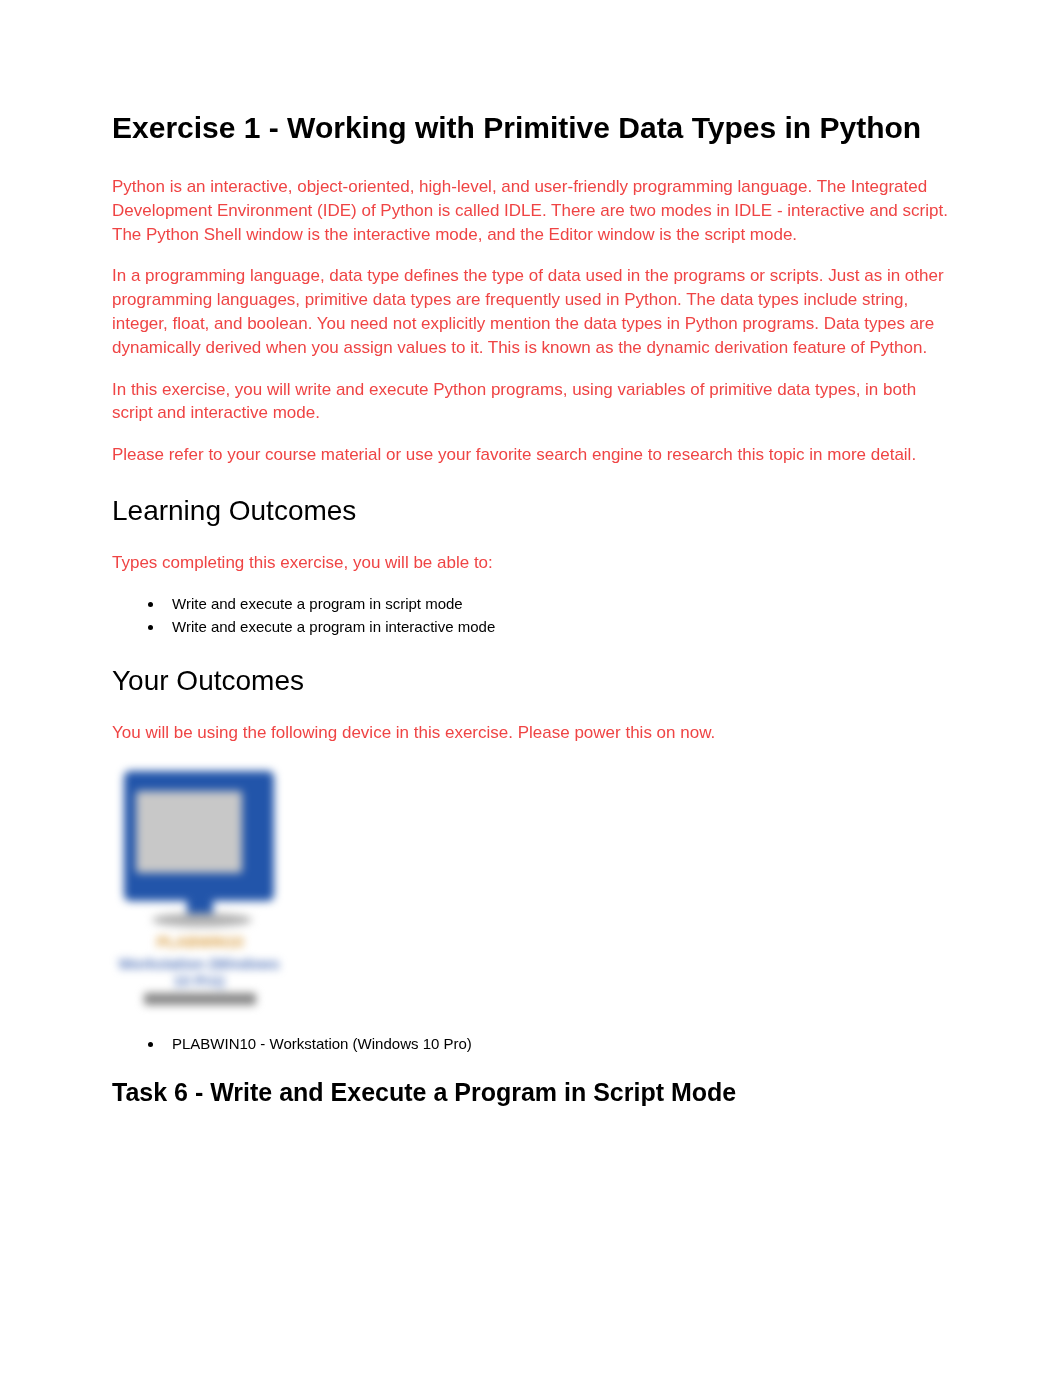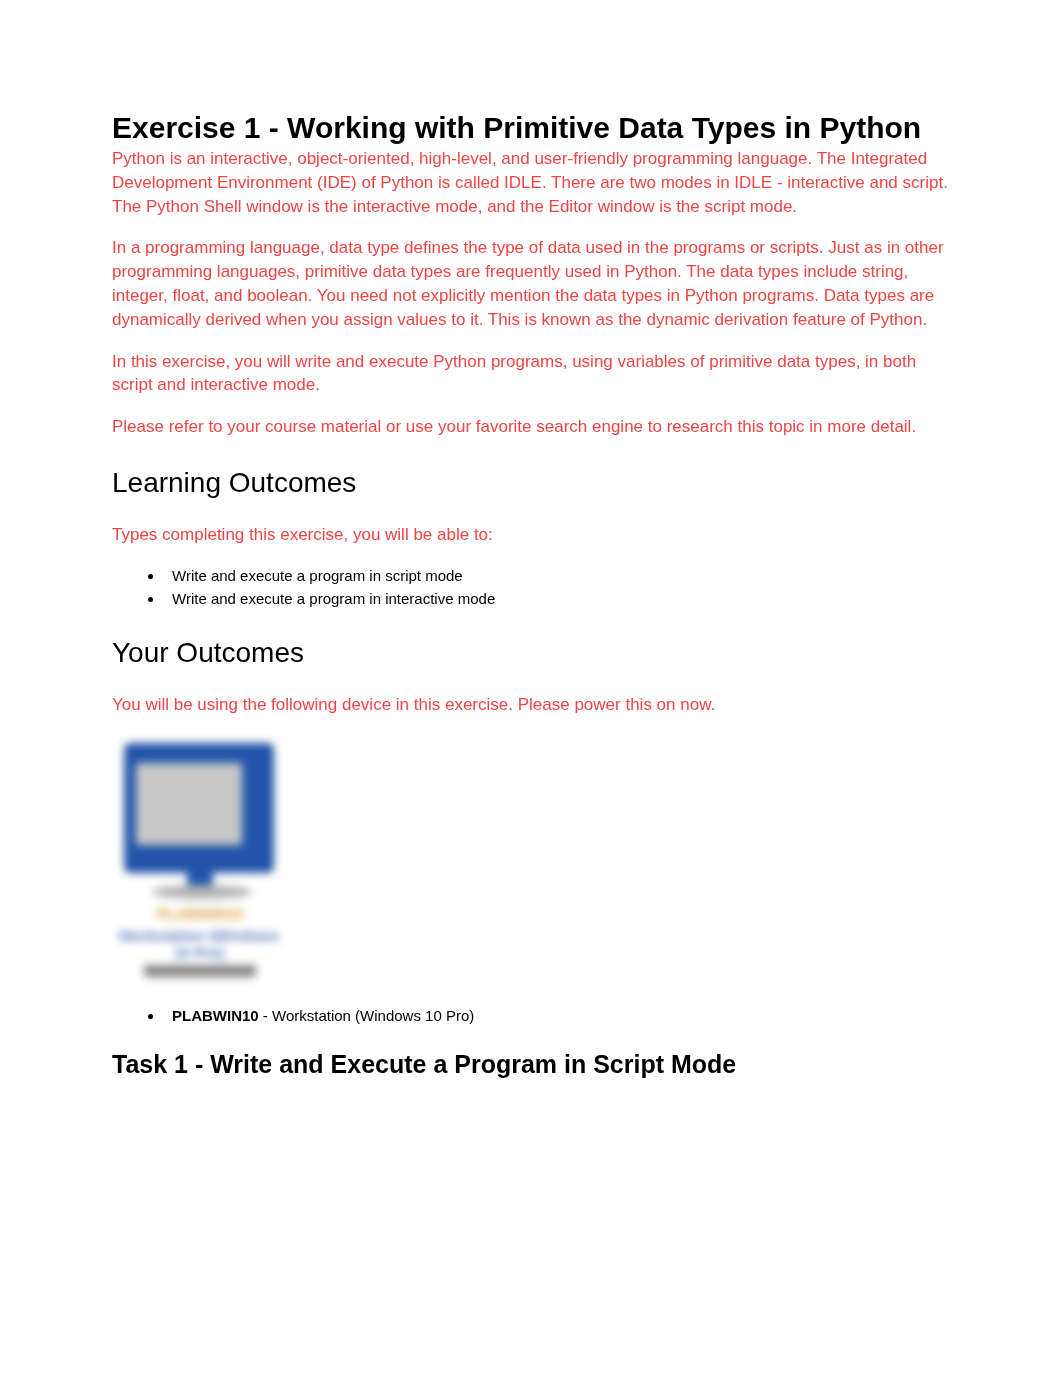--- a/index.html
+++ b/index.html
@@ -11,20 +11,21 @@
       font-family: Arial, Helvetica, sans-serif;
       background: #ffffff;
       color: #000000;
       width: 1062px;
       padding: 108px 112px 100px 112px;
     }
     h1 {
       font-size: 30px;
       font-weight: bold;
       line-height: 1.3;
+      margin-bottom: 28px;
     }
     h2 {
       font-size: 28px;
       font-weight: normal;
       margin-top: 28px;
       margin-bottom: 24px;
     }
     h3 {
       font-size: 25px;
       font-weight: bold;
@@ -116,21 +117,21 @@
     .device-label-3 {
       position: absolute;
       top: 230px;
       left: 32px;
       width: 112px;
       height: 12px;
       background: #888;
       border-radius: 2px;
     }
     .bold {
-      font-weight: bold;
+      font-weight: normal;
       text-align: center;
     }
   </style>
 </head>
 <body>
 
 <h1>Exercise 1 - Working with Primitive Data Types in Python</h1>
 
 <p>Python is an interactive, object-oriented, high-level, and user-friendly programming language. The Integrated Development Environment (IDE) of Python is called IDLE. There are two modes in IDLE - interactive and script. The Python Shell window is the interactive mode, and the Editor window is the script mode.</p>
 <p>In a programming language, data type defines the type of data used in the programs or scripts. Just as in other programming languages, primitive data types are frequently used in Python. The data types include string, integer, float, and boolean. You need not explicitly mention the data types in Python programs. Data types are dynamically derived when you assign values to it. This is known as the dynamic derivation feature of Python.</p>
@@ -156,13 +157,13 @@
   <div class="device-label-2">Workstation (Windows 10 Pro)</div>
   <div class="device-label-3"></div>
 </div>
 
 <ul>
   <li>
     <span class="bold">PLABWIN10</span><span> - Workstation (Windows 10 Pro)</span>
   </li>
 </ul>
 
-<h3>Task 1 - Write and Execute a Program in Script Mode</h3>
+<h3>Task 6 - Write and Execute a Program in Script Mode</h3>
 
 </body></html>

